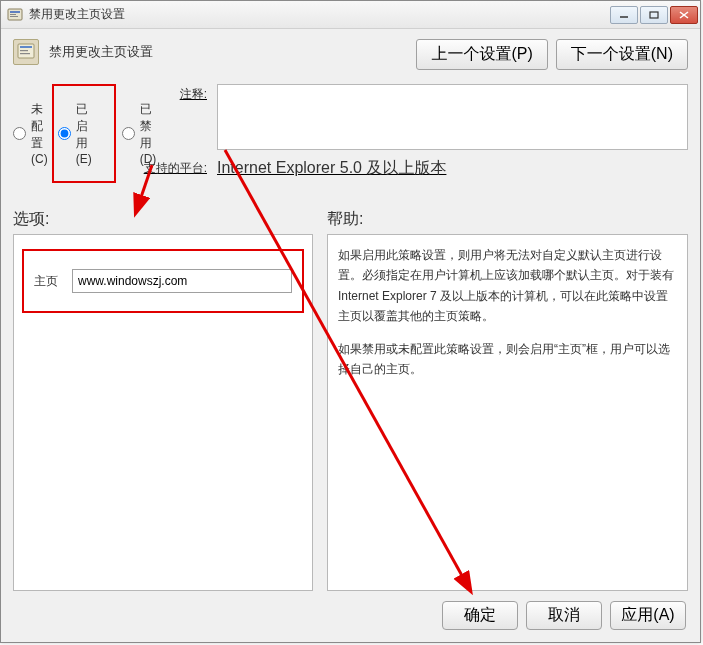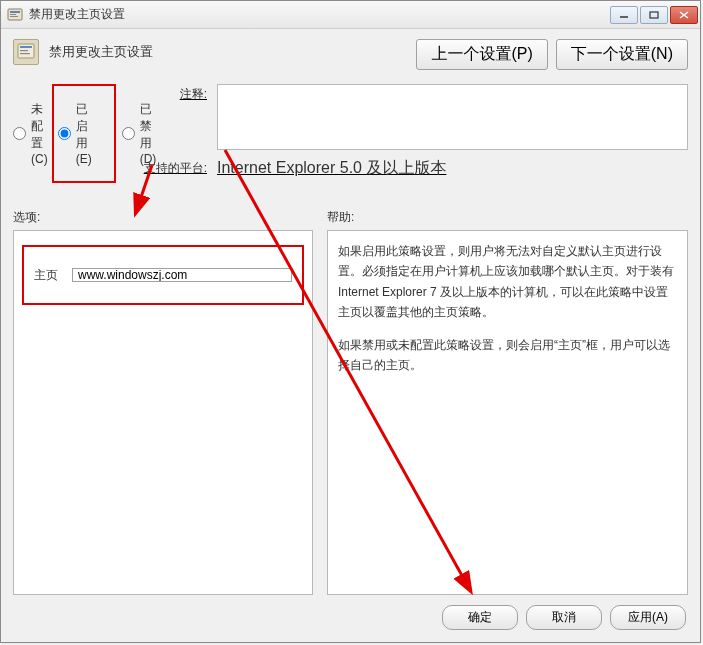--- a/index.html
+++ b/index.html
@@ -139,21 +139,21 @@
       margin-top: 30px;
       min-height: 0;
     }
     .options-col, .help-col {
       display: flex;
       flex-direction: column;
       min-height: 0;
     }
     .options-col { width: 300px; }
     .help-col { flex: 1; }
-    .section-label { font-size: 12px; color: #333; margin-bottom: 4px; }
+    .section-label { font-size: 16px; color: #333; margin-bottom: 4px; }
     .panel {
       flex: 1;
       border: 1px solid #b8b8b8;
       background: #fff;
       padding: 10px;
       overflow: auto;
       min-height: 0;
       line-height: 1.7;
       font-size: 12px;
       color: #333;
@@ -165,35 +165,35 @@
       outline: 2px solid #e00000;
       padding: 18px 10px;
       margin-top: 6px;
     }
     .hp-input {
       flex: 1;
       border: 1px solid #a0a0a0;
       padding: 3px 5px;
       font-size: 12px;
       font-family: inherit;
-      height: 14px;
+      height: 24px;
     }
     .help-para { margin-bottom: 12px; }
     .footer {
       display: flex;
       justify-content: flex-end;
       gap: 8px;
       padding: 10px 2px 2px 2px;
     }
     .footer button {
       width: 76px;
       padding: 3px 0;
-      font-size: 12px;
+      font-size: 16px;
       border: 1px solid #a0a0a0;
-      border-radius: 10px;
+      border-radius: 4px;
       background: linear-gradient(to bottom, #fdfdfd, #e6e6e6);
       cursor: pointer;
     }
     
     .arrow-svg {
       position: absolute;
       top: 0; left: 0;
       width: 703px; height: 645px;
       pointer-events: none;
     }

